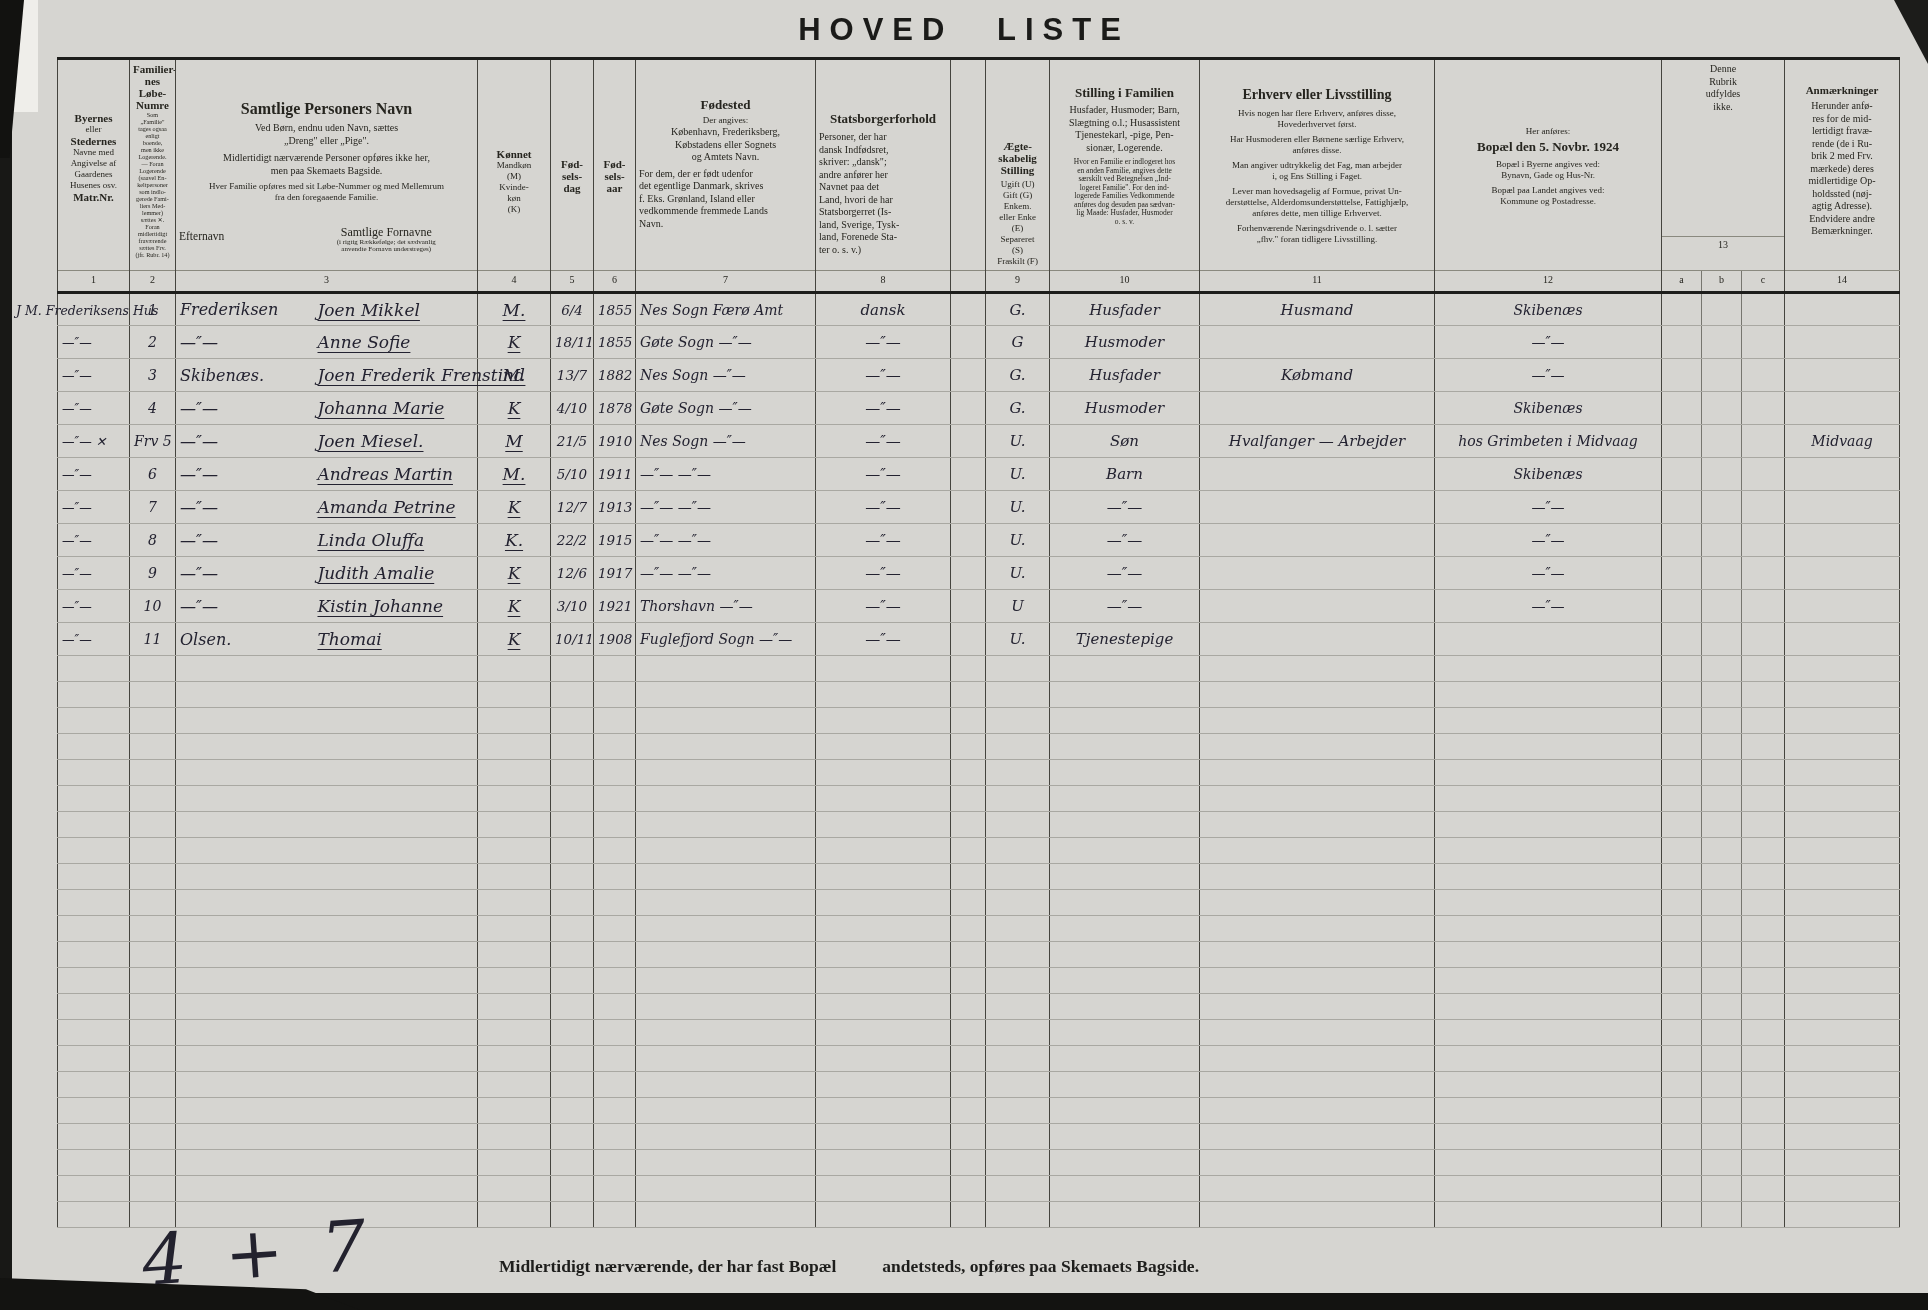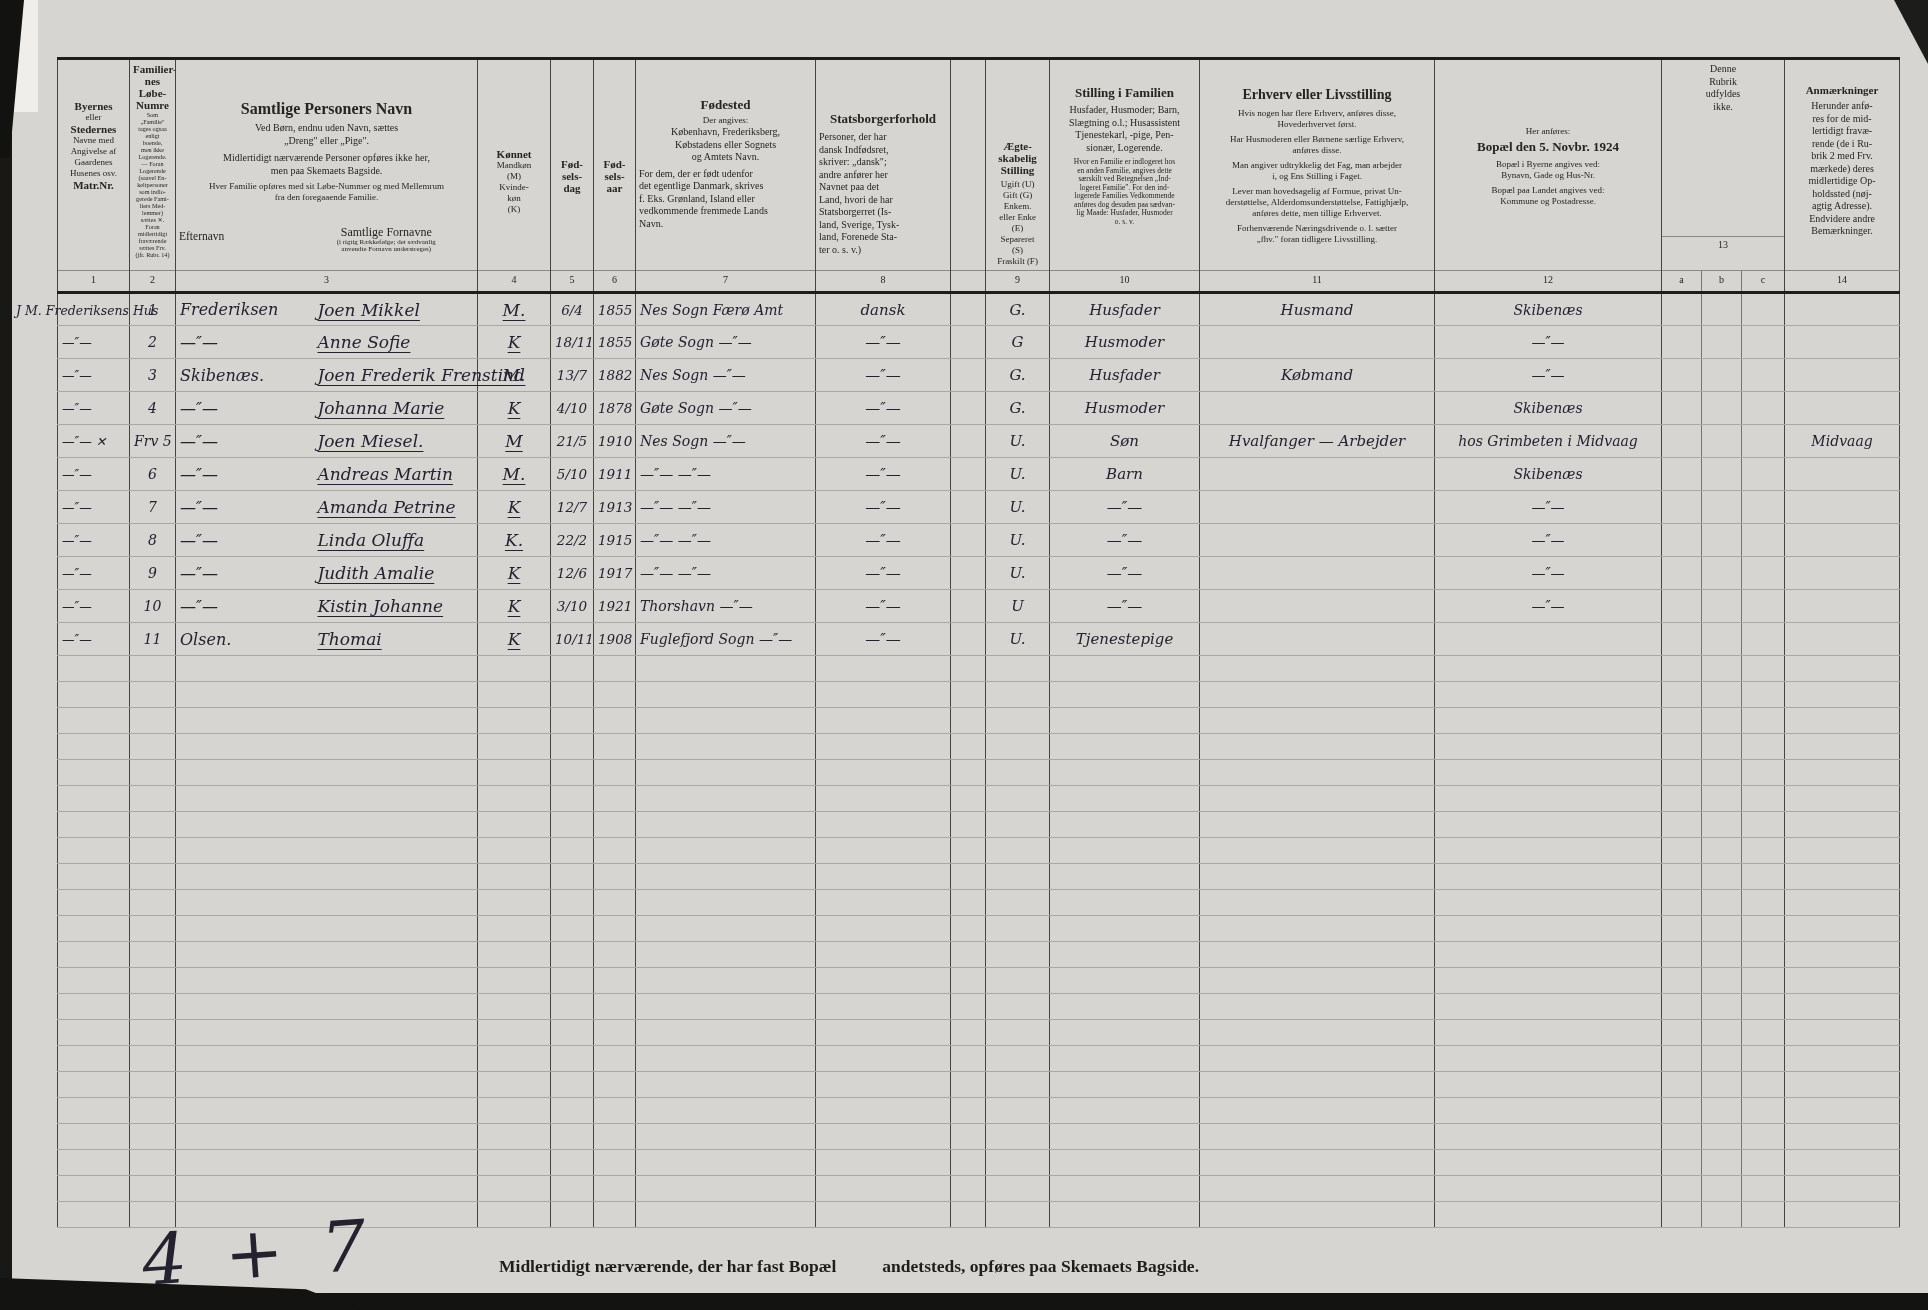--- a/index.html
+++ b/index.html
@@ -86,20 +86,21 @@
 
 <div class="photo">
 
   <div class="edge-white-notch"></div>
   <div class="edge-left"></div>
   <div class="edge-left-top"></div>
   <div class="edge-bottom"></div>
   <div class="edge-bottom-bump"></div>
   <div class="edge-top-right"></div>
 
+  <div class="page-title">HOVED LISTE</div>
 
   <table class="census">
     <colgroup>
       <col style="width:72px">
         <col style="width:46px">
         <col style="width:120px">
         <col style="width:182px">
       <col style="width:73px">
         <col style="width:43px">
         <col style="width:42px">
@@ -110,21 +111,21 @@
         <col style="width:150px">
       <col style="width:235px">
         <col style="width:227px">
         <col style="width:40px">
         <col style="width:40px">
       <col style="width:43px">
         <col style="width:115px">
     </colgroup>
     <thead>
       <tr style="height:150px">
-        <th rowspan="2" style="padding-top:40px">
+        <th rowspan="2" style="padding-top:52px">
           <div class="ttl-sm">Byernes</div>
           <div class="bd-sm">eller</div>
           <div class="ttl-sm">Stedernes</div>
           <div class="bd-sm pre">Navne med
 Angivelse af
 Gaardenes
 Husenes osv.</div>
           <div class="ttl-sm">Matr.Nr.</div>
         </th>
         <th rowspan="2">

